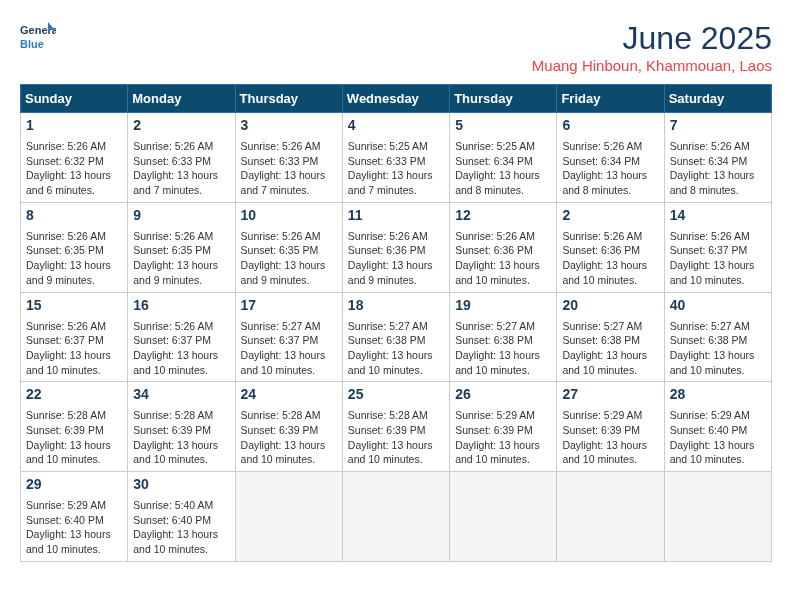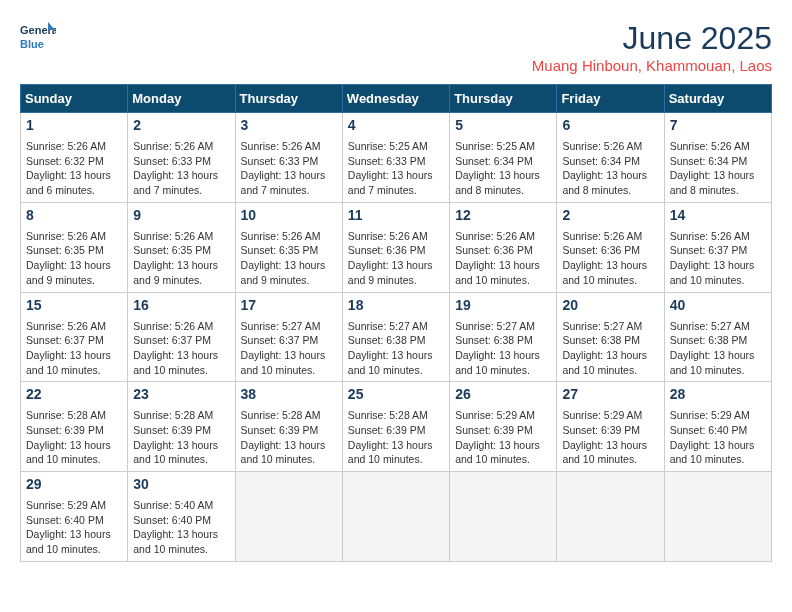--- a/index.html
+++ b/index.html
@@ -286,29 +286,29 @@
       <tr class="week-row">
         <td>
         <span class="day-num">22</span>
         <div class="day-detail">
           <div>Sunrise: 5:28 AM</div>
           <div>Sunset: 6:39 PM</div>
           <div>Daylight: 13 hours and 10 minutes.</div>
         </div>
       </td>
         <td>
-        <span class="day-num">23</span>
+        <span class="day-num">34</span>
         <div class="day-detail">
           <div>Sunrise: 5:28 AM</div>
           <div>Sunset: 6:39 PM</div>
           <div>Daylight: 13 hours and 10 minutes.</div>
         </div>
       </td>
         <td>
-        <span class="day-num">38</span>
+        <span class="day-num">24</span>
         <div class="day-detail">
           <div>Sunrise: 5:28 AM</div>
           <div>Sunset: 6:39 PM</div>
           <div>Daylight: 13 hours and 10 minutes.</div>
         </div>
       </td>
         <td>
         <span class="day-num">25</span>
         <div class="day-detail">
           <div>Sunrise: 5:28 AM</div>

